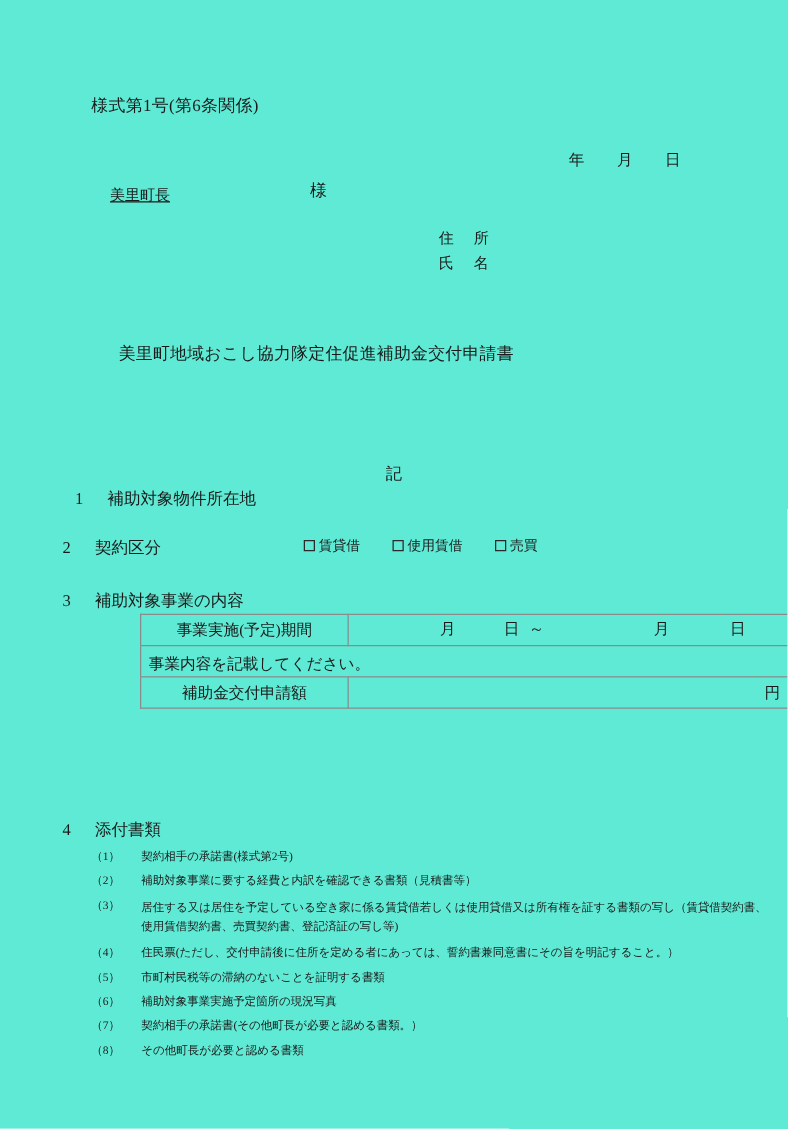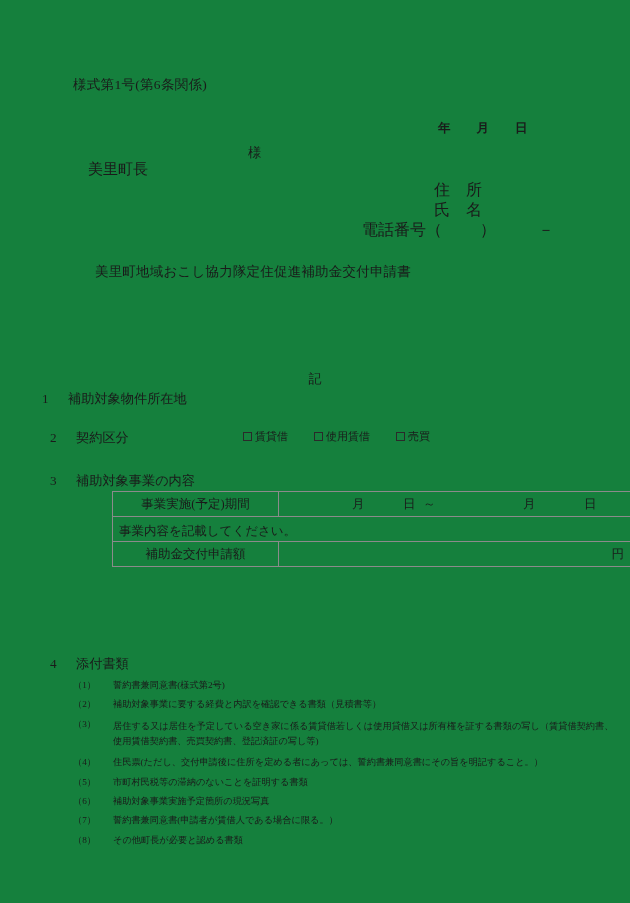--- a/index.html
+++ b/index.html
@@ -11,67 +11,66 @@
   body {
     font-family: "Liberation Serif", "DejaVu Serif", serif;
     color: #1a1a1a;
     -webkit-font-smoothing: antialiased;
   }
   .page {
     position: relative;
     width: 630px;
     height: 903px;
     margin: 0 auto;
-    background: #15803d;
+    background: #5eead4;
     overflow: hidden;
   }
 
   
   .abs { position: absolute; white-space: nowrap; }
 
   
   .form-code {
     left: 73px; top: 76px;
     font-size: 13.5px;
     letter-spacing: 0.3px;
   }
   .date-line {
-    left: 438px; top: 120px;
+    left: 455px; top: 120px;
     font-size: 12.5px;
-    font-weight: bold;
   }
   .date-line .seg { display: inline-block; }
   .date-line .seg + .seg { margin-left: 26px; }
 
   .addressee {
-    left: 88px; top: 160px;
-    font-size: 15px;
+    left: 88px; top: 148px;
+    font-size: 12px;
+    text-decoration: underline;
   }
   .addressee-honorific {
     left: 248px; top: 144px;
     font-size: 13.5px;
   }
 
   
   .applicant {
-    left: 362px; top: 180px;
-    font-size: 16px;
+    left: 351px; top: 180px;
+    font-size: 12px;
     line-height: 20px;
-    text-align: center;
   }
   .applicant .row { white-space: nowrap; }
   .applicant .lbl2 {
     display: inline-block;
     width: 52px;
   }
   .applicant .lbl2 .sp { display: inline-block; width: 16px; }
 
   
   .doc-title {
-    left: 0; top: 263px;
+    left: 0; top: 274px;
     width: 506px;
     text-align: center;
     font-size: 13.5px;
     letter-spacing: 0.2px;
   }
 
   
   .body-para {
     left: 50px; top: 312px;
     width: 540px;
@@ -91,21 +90,21 @@
   }
 
   
   .sec-num {
     font-size: 13.2px;
   }
   .sec-num .n {
     display: inline-block;
     width: 26px;
   }
-  .sec1 { left: 42px; top: 390px; }
+  .sec1 { left: 60px; top: 390px; }
   .sec2 { left: 50px; top: 429px; }
   .sec3 { left: 50px; top: 472px; }
   .sec4 { left: 50px; top: 655px; }
 
   
   .checkbox-group {
     left: 243px; top: 429px;
     font-size: 11px;
   }
   .checkbox-group .opt { display: inline-block; }
@@ -208,23 +207,20 @@
 
   <div class="abs addressee">美里町長</div>
   <div class="abs addressee-honorific">様</div>
 
   <div class="abs applicant">
     <div class="row">
       <span class="lbl2"><span>住</span><span class="sp"></span><span>所</span></span>
     </div>
     <div class="row">
       <span class="lbl2"><span>氏</span><span class="sp"></span><span>名</span></span>
-    </div>
-    <div class="row">
-      <span>電話番号</span><span>（</span><span style="display:inline-block;width:38px;"></span><span>）</span><span style="display:inline-block;width:42px;"></span><span>－</span>
     </div>
   </div>
 
   <div class="abs doc-title">美里町地域おこし協力隊定住促進補助金交付申請書</div>
 
 
   <div class="abs ki">記</div>
 
   <div class="abs sec-num sec1">
     <span class="n">1</span><span>補助対象物件所在地</span>
@@ -270,21 +266,21 @@
     </tbody>
   </table>
 
   <div class="abs sec-num sec4">
     <span class="n">4</span><span>添付書類</span>
   </div>
 
   <div class="attach">
     <div class="item">
       <span class="marker">（1）</span>
-      <span class="text">誓約書兼同意書(様式第2号)</span>
+      <span class="text">契約相手の承諾書(様式第2号)</span>
     </div>
     <div class="item">
       <span class="marker">（2）</span>
       <span class="text">補助対象事業に要する経費と内訳を確認できる書類（見積書等）</span>
     </div>
     <div class="item wrap">
       <span class="marker">（3）</span>
       <span class="text">居住する又は居住を予定している空き家に係る賃貸借若しくは使用貸借又は所有権を証する書類の写し（賃貸借契約書、使用賃借契約書、売買契約書、登記済証の写し等)</span>
     </div>
     <div class="item">
@@ -294,21 +290,21 @@
     <div class="item">
       <span class="marker">（5）</span>
       <span class="text">市町村民税等の滞納のないことを証明する書類</span>
     </div>
     <div class="item">
       <span class="marker">（6）</span>
       <span class="text">補助対象事業実施予定箇所の現況写真</span>
     </div>
     <div class="item">
       <span class="marker">（7）</span>
-      <span class="text">誓約書兼同意書(申請者が賃借人である場合に限る。）</span>
+      <span class="text">契約相手の承諾書(その他町長が必要と認める書類。）</span>
     </div>
     <div class="item">
       <span class="marker">（8）</span>
       <span class="text">その他町長が必要と認める書類</span>
     </div>
   </div>
 
 </div>
 
 </body></html>

